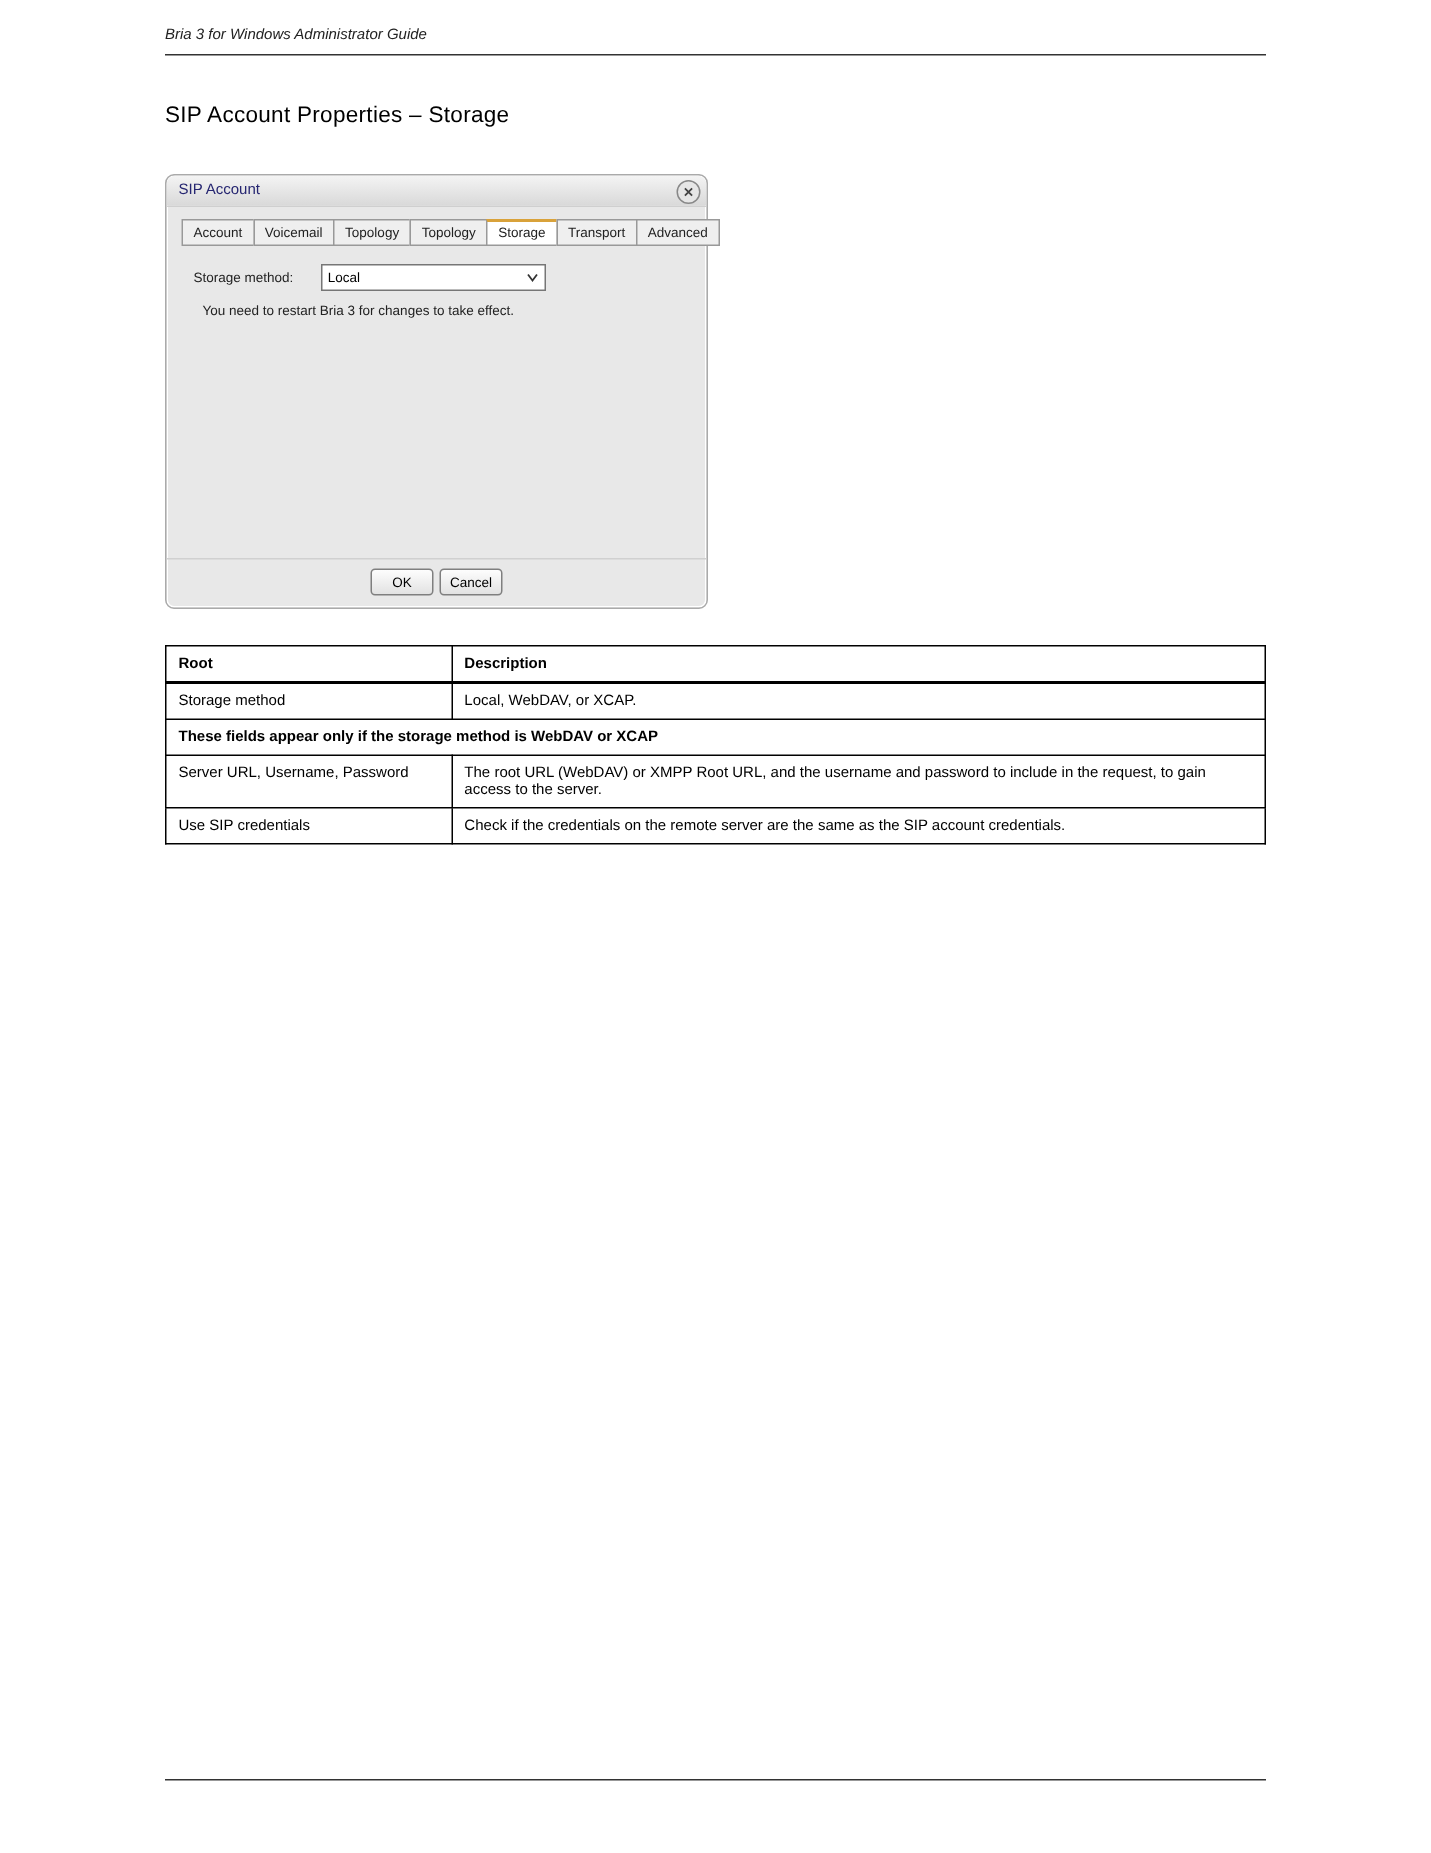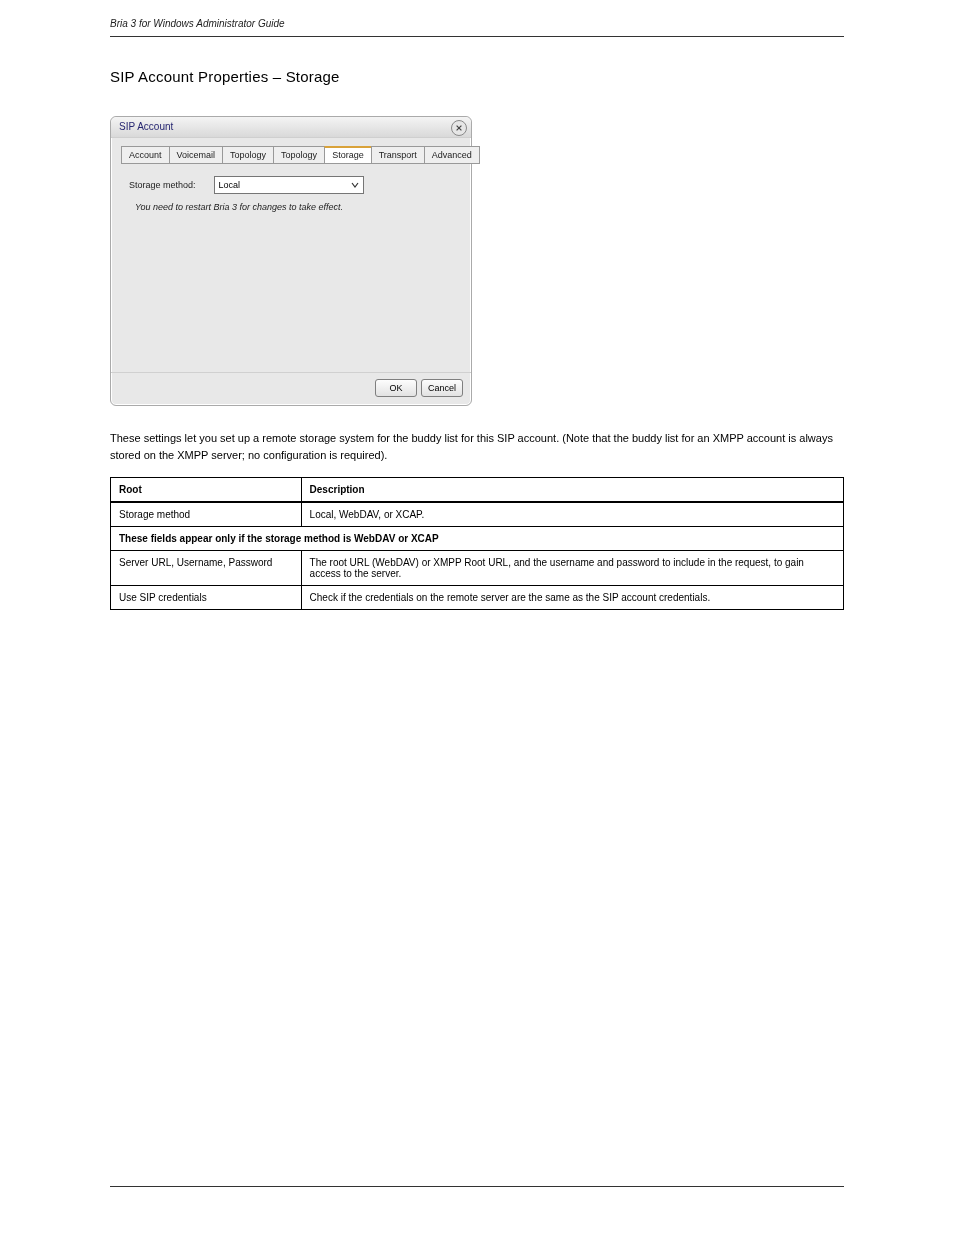--- a/index.html
+++ b/index.html
@@ -33,22 +33,22 @@
 .tabs{display:flex;gap:0;margin-bottom:12px}
 .tab{flex:0 0 auto;padding:3px 7px;font-size:9px;border:1px solid var(--tab-bd);
 background:var(--tab-bg);color:#222;margin-right:-1px;cursor:pointer}
 .tab.sel{background:var(--tab-sel);border-top:2px solid #d9a23a;padding-top:2px}
 .form-row{display:flex;align-items:center;gap:18px;margin:6px 8px}
 .form-label{font-size:9px;color:#222}
 .select{position:relative;width:140px;height:16px;border:1px solid #767676;
 background:#fff;font-size:9px;line-height:16px;padding:0 4px;cursor:pointer}
 .select .caret{position:absolute;right:2px;top:2px;width:12px;height:12px;
 display:flex;align-items:center;justify-content:center}
-.hint{margin:8px 14px 0 14px;font-size:9px;font-style:italic;color:#222}
-.dlg-footer{display:flex;justify-content:flex-end;gap:4px;padding:6px 8px 8px 8px;
+.hint{margin:8px 14px 0 14px;font-size:9px;color:#222}
+.dlg-footer{display:flex;justify-content:center;gap:4px;padding:6px 8px 8px 8px;
 border-top:1px solid #d0d0d0}
 .btn{min-width:42px;height:18px;font-size:9px;border:1px solid var(--btn-bd);
 border-radius:3px;background:linear-gradient(#fdfdfd,#e2e2e2);cursor:pointer;
 padding:0 6px}
 .dlg-spacer{height:150px}
 
 .doc-text{position:absolute;top:430px;left:var(--pg-pad);right:var(--pg-pad)}
 .para{font-size:11px;line-height:1.5;margin:0 0 14px 0}
 .tbl{width:100%;border-collapse:collapse;table-layout:fixed;font-size:10px}
 .tbl col.c1{width:26%}
@@ -110,21 +110,20 @@
       <div class="hint">You need to restart Bria 3 for changes to take effect.</div>
       <div class="dlg-spacer"></div>
     </div>
     <div class="dlg-footer">
       <button class="btn">OK</button>
       <button class="btn">Cancel</button>
     </div>
   </div>
 
   <div class="doc-text">
-    <p class="para">These settings let you set up a remote storage system for the buddy list for this SIP account. (Note that the buddy list for an XMPP account is always stored on the XMPP server; no configuration is required).</p>
     <table class="tbl">
       <colgroup>
           <col class="c1">
           <col>
         </colgroup>
       <thead>
         <tr>
           <th>Root</th>
           <th>Description</th>
         </tr>

